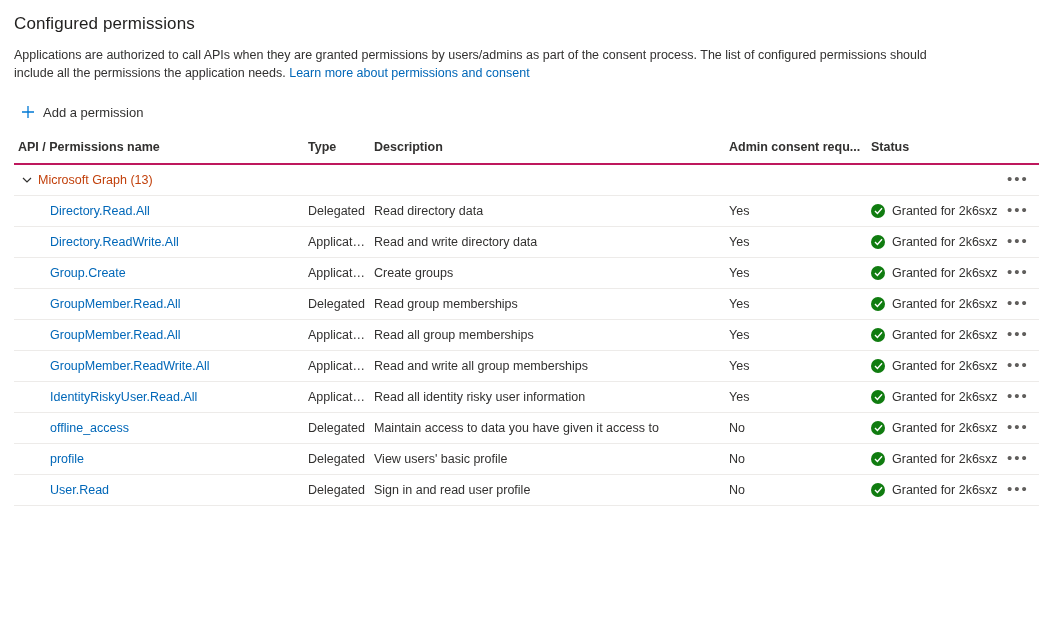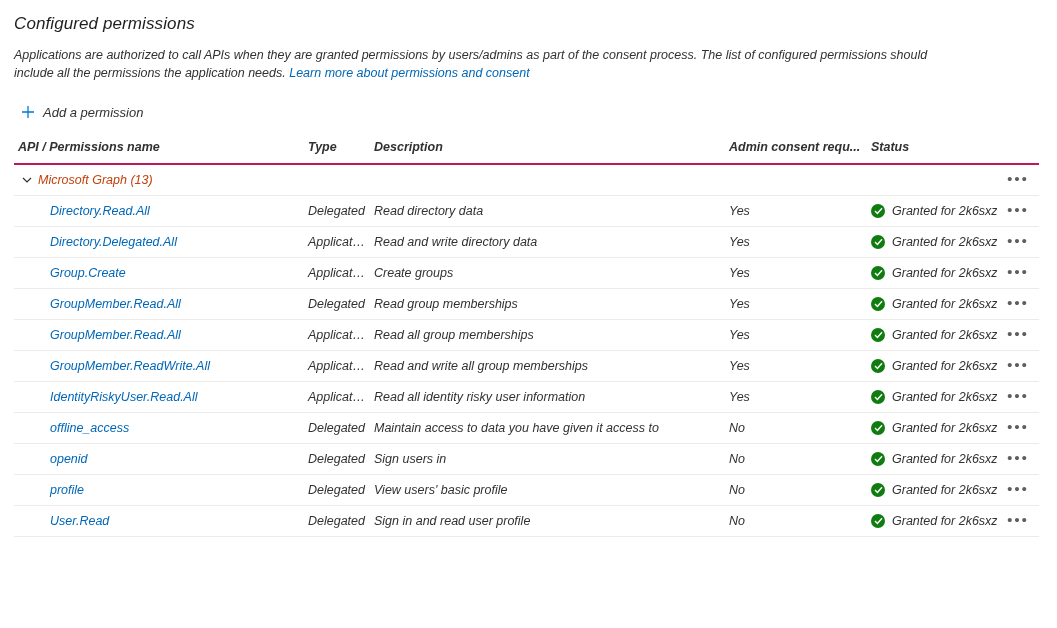--- a/index.html
+++ b/index.html
@@ -12,21 +12,20 @@
     height: 628px;
     font-family: "Liberation Sans", sans-serif;
     font-size: 13px;
     color: #323130;
     overflow: hidden;
   }
   .page {
     padding: 14px 16px 0 14px;
     box-sizing: border-box;
     width: 963px;
-    font-style: italic;
   }
   .page-title {
     font-size: 17px;
     font-weight: 400;
     color: #201f1e;
     margin: 0 0 12px 0;
     letter-spacing: 0.1px;
   }
   .description {
     font-size: 12.5px;
@@ -225,21 +224,21 @@
                 <svg width="9" height="8" viewBox="0 0 9 8">
                   <path d="M1 4l2.4 2.4L8 1.3" stroke="#ffffff" stroke-width="1.4" fill="none"></path>
                 </svg>
               </span>
               <span>Granted for 2k6sxz</span>
             </span>
           </td>
           <td class="menu-cell"><span class="ellipsis">•••</span></td>
         </tr>
         <tr class="perm-row">
-          <td><span class="perm-name">Directory.Delegated.All</span></td>
+          <td><span class="perm-name">Directory.ReadWrite.All</span></td>
           <td>Application</td>
           <td>Read and write directory data</td>
           <td>Yes</td>
           <td>
             <span class="status-cell">
               <span class="check-badge">
                 <svg width="9" height="8" viewBox="0 0 9 8">
                   <path d="M1 4l2.4 2.4L8 1.3" stroke="#ffffff" stroke-width="1.4" fill="none"></path>
                 </svg>
               </span>
@@ -330,37 +329,20 @@
               </span>
               <span>Granted for 2k6sxz</span>
             </span>
           </td>
           <td class="menu-cell"><span class="ellipsis">•••</span></td>
         </tr>
         <tr class="perm-row">
           <td><span class="perm-name">offline_access</span></td>
           <td>Delegated</td>
           <td>Maintain access to data you have given it access to</td>
-          <td>No</td>
-          <td>
-            <span class="status-cell">
-              <span class="check-badge">
-                <svg width="9" height="8" viewBox="0 0 9 8">
-                  <path d="M1 4l2.4 2.4L8 1.3" stroke="#ffffff" stroke-width="1.4" fill="none"></path>
-                </svg>
-              </span>
-              <span>Granted for 2k6sxz</span>
-            </span>
-          </td>
-          <td class="menu-cell"><span class="ellipsis">•••</span></td>
-        </tr>
-        <tr class="perm-row">
-          <td><span class="perm-name">openid</span></td>
-          <td>Delegated</td>
-          <td>Sign users in</td>
           <td>No</td>
           <td>
             <span class="status-cell">
               <span class="check-badge">
                 <svg width="9" height="8" viewBox="0 0 9 8">
                   <path d="M1 4l2.4 2.4L8 1.3" stroke="#ffffff" stroke-width="1.4" fill="none"></path>
                 </svg>
               </span>
               <span>Granted for 2k6sxz</span>
             </span>

